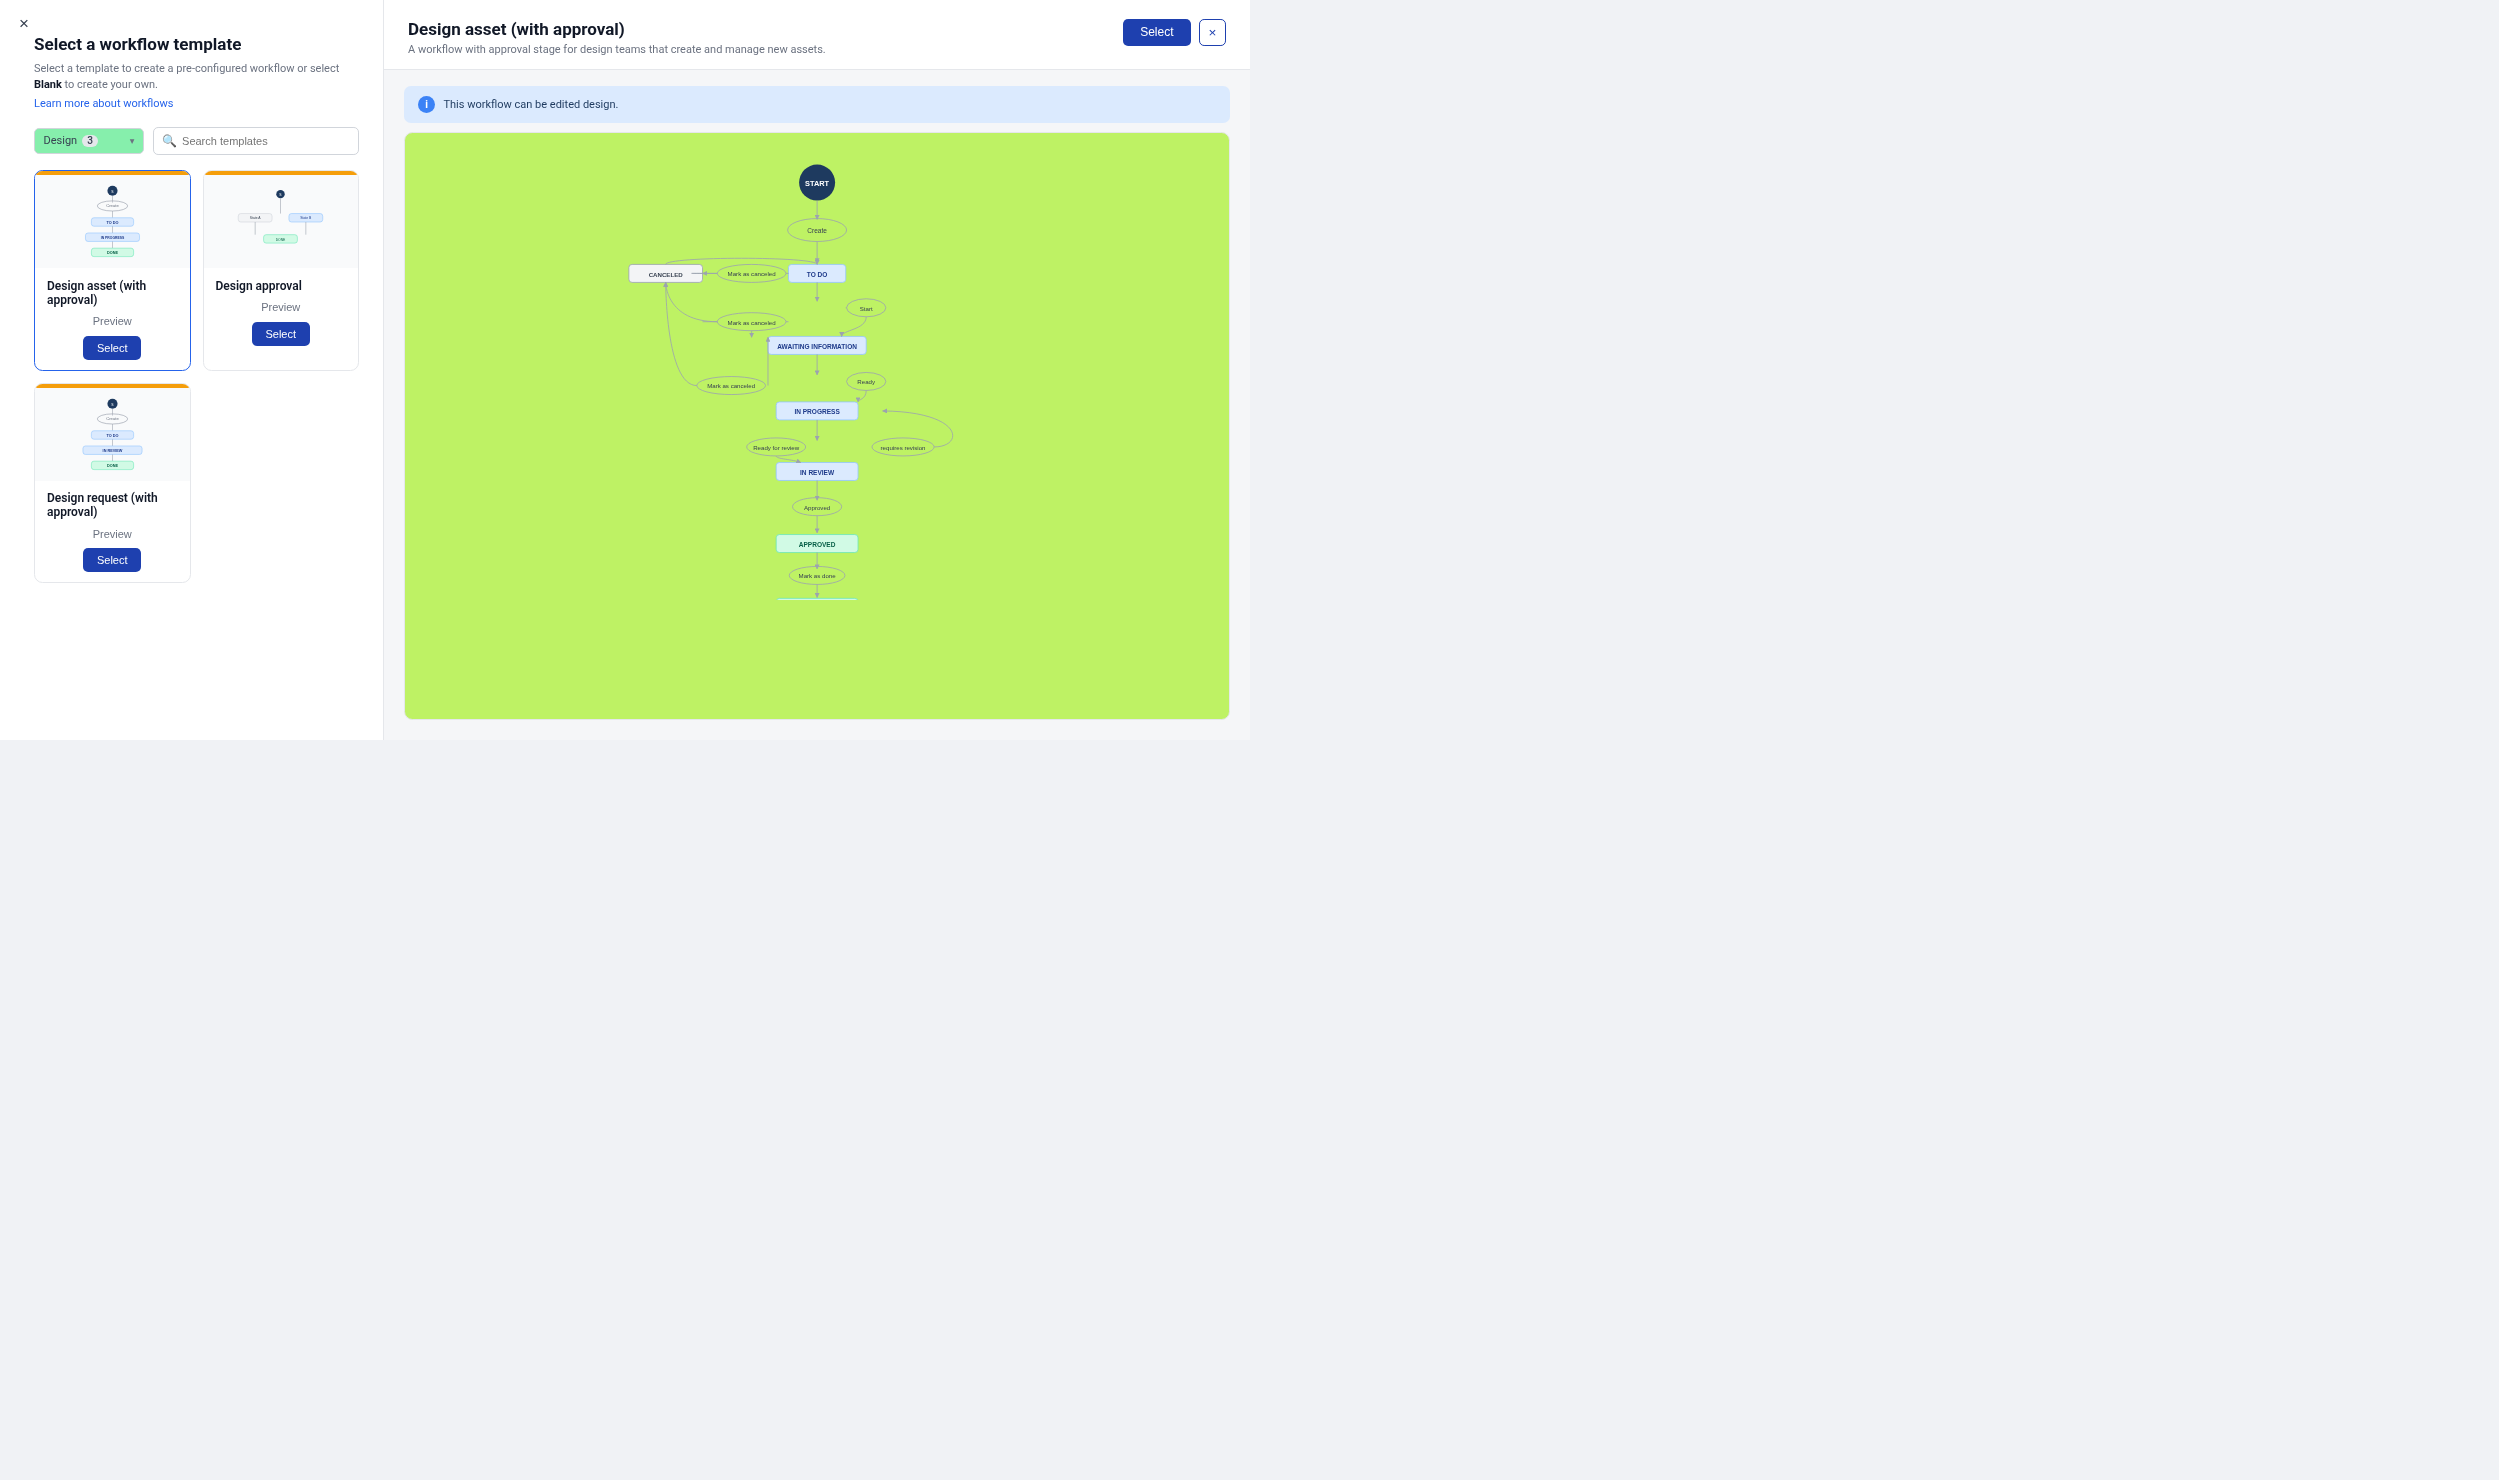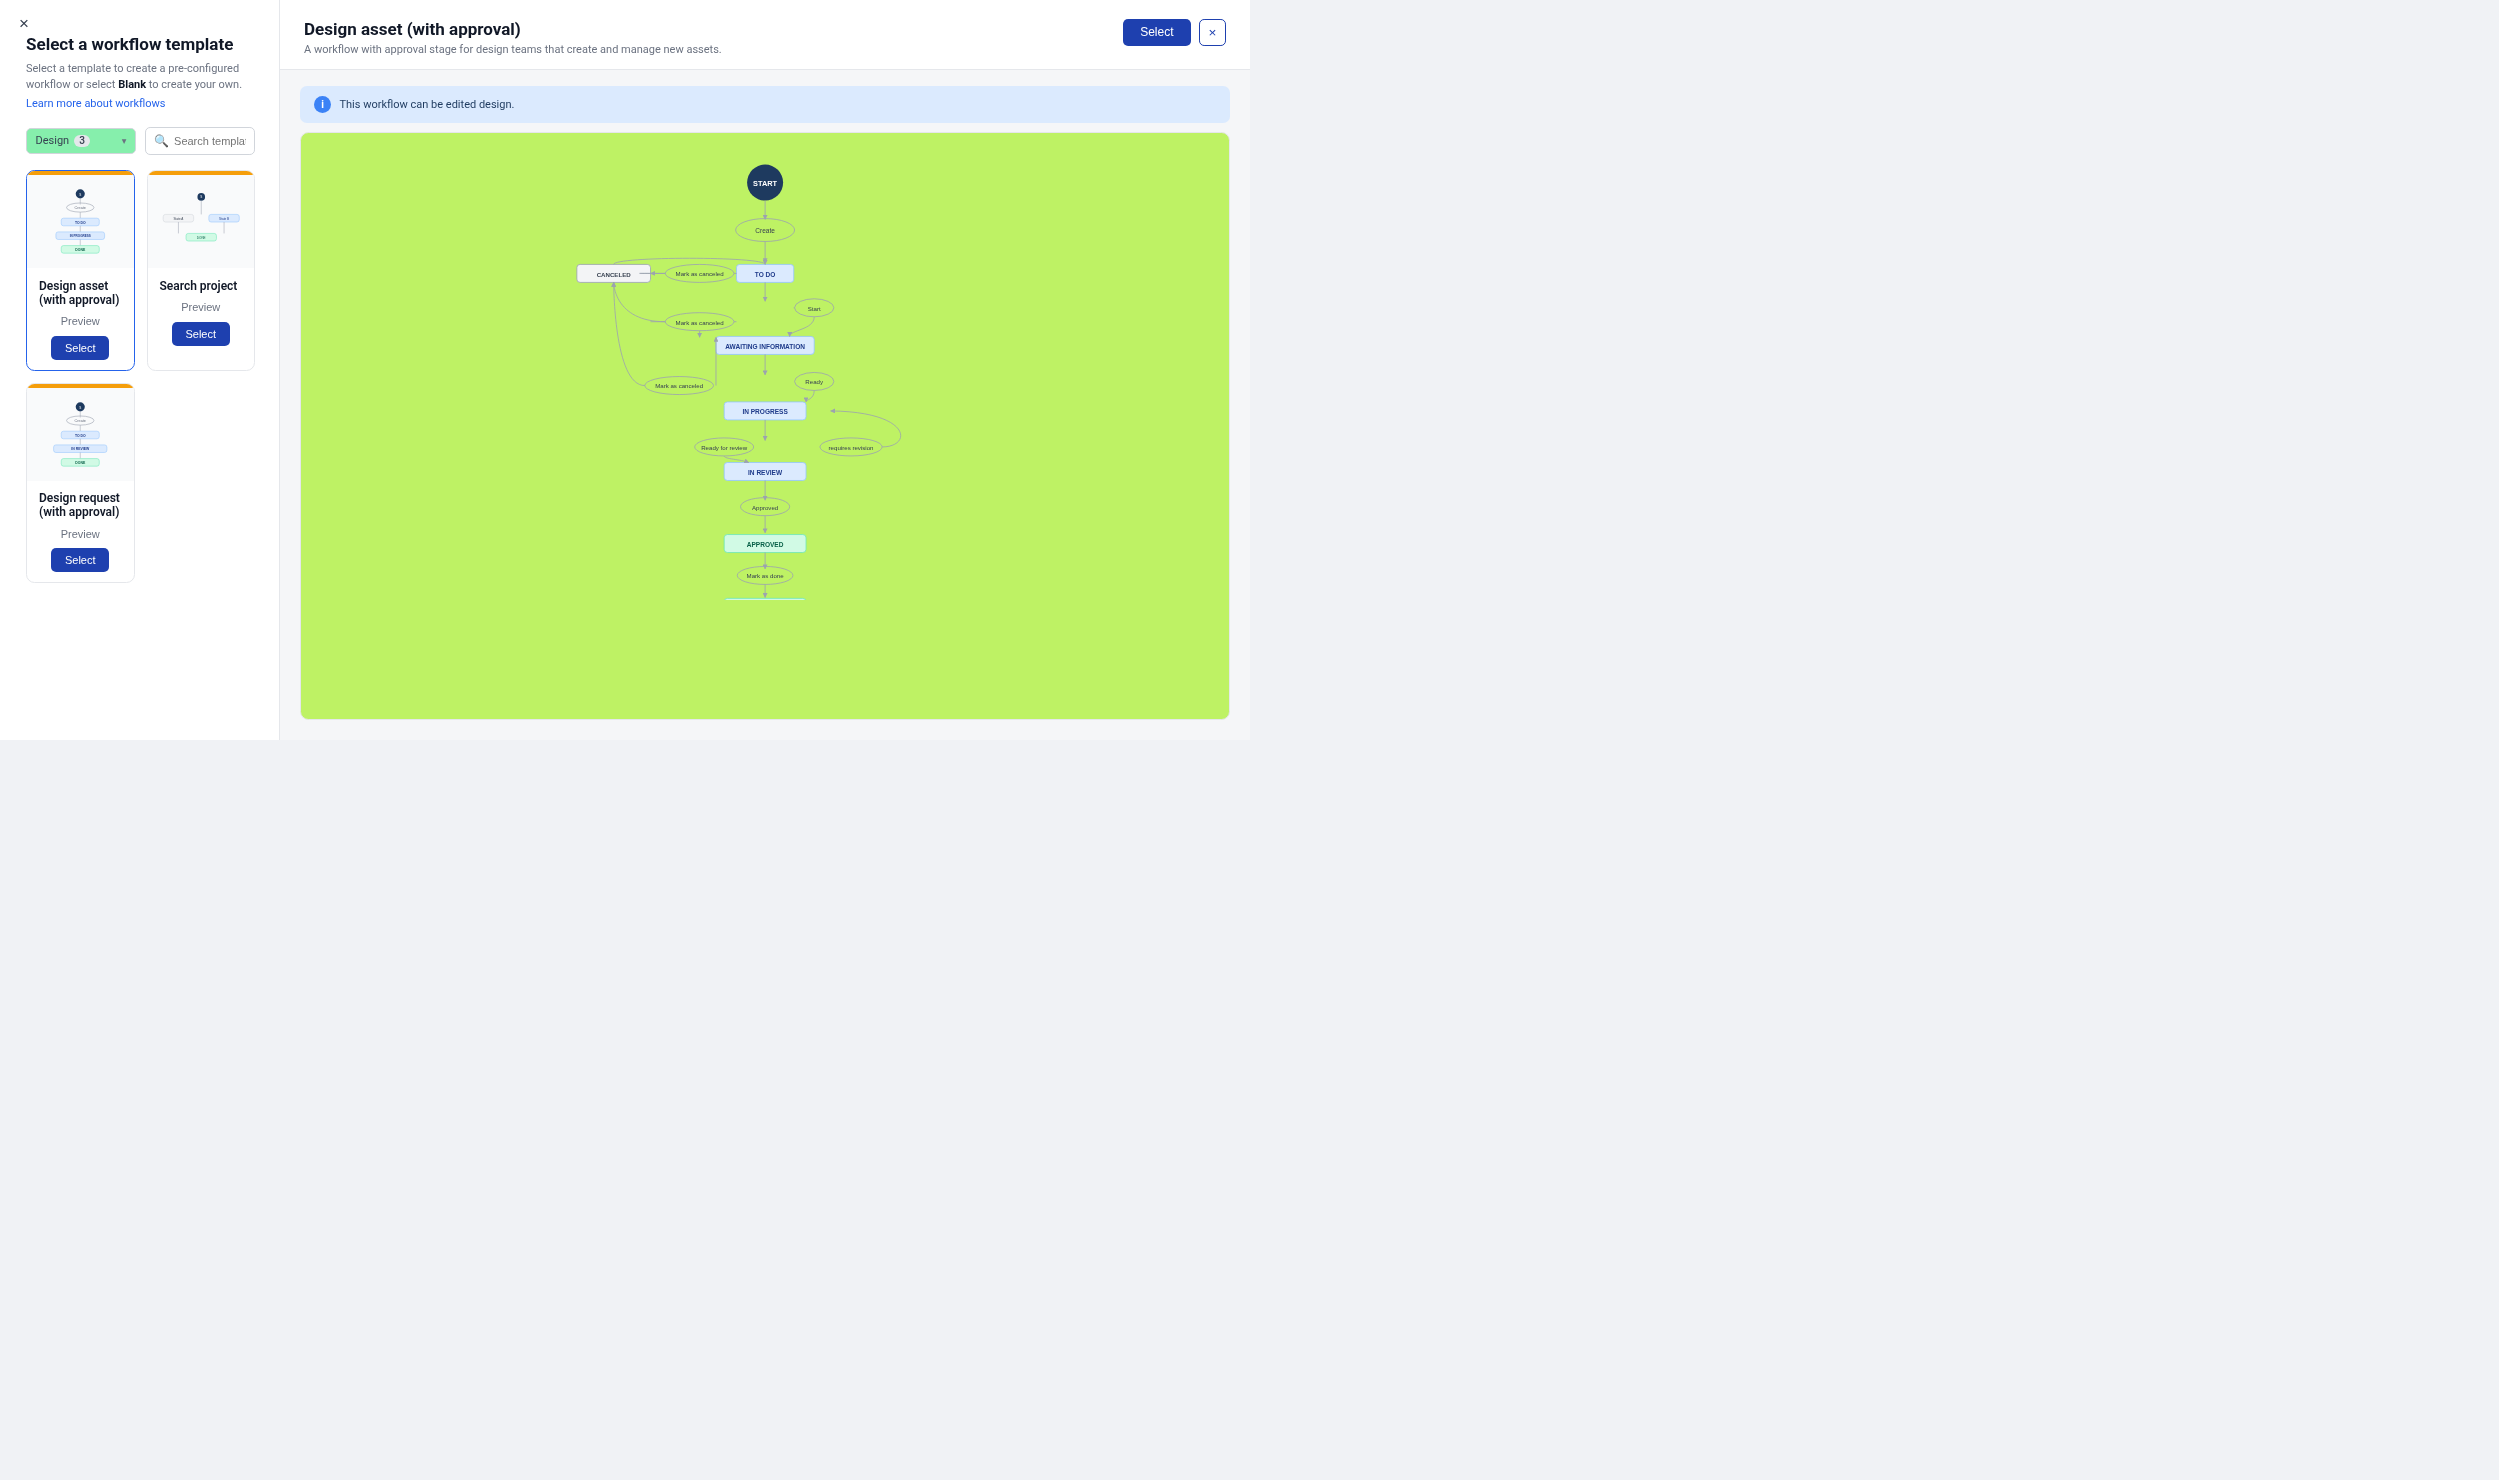--- a/index.html
+++ b/index.html
@@ -14,22 +14,22 @@
     }
     .modal {
       display: flex;
       width: 100%;
       height: 100%;
       background: #fff;
       position: relative;
     }
     
     .left-panel {
-      width: 280px;
-      padding: 27px 24px 17px 26px;
+      width: 384px;
+      padding: 27px 24px 17px 34px;
       border-right: 0.8px solid #e5e7eb;
       overflow-y: auto;
       flex-shrink: 0;
     }
     .close-btn-left {
       position: absolute;
       top: 12px;
       left: 12px;
       background: none;
       border: none;
@@ -357,21 +357,21 @@
             <text x="40" y="42" text-anchor="middle" fill="#374151" font-size="4" font-family="sans-serif">State A</text>
             <rect x="80" y="35" width="40" height="10" rx="3" fill="#dbeafe" stroke="#93c5fd" stroke-width="0.7"></rect>
             <text x="100" y="42" text-anchor="middle" fill="#1e3a8a" font-size="4" font-family="sans-serif">State B</text>
             <line x1="40" y1="45" x2="40" y2="60" stroke="#9ca3af" stroke-width="0.7"></line>
             <line x1="100" y1="45" x2="100" y2="60" stroke="#9ca3af" stroke-width="0.7"></line>
             <rect x="50" y="60" width="40" height="10" rx="3" fill="#d1fae5" stroke="#6ee7b7" stroke-width="0.7"></rect>
             <text x="70" y="67" text-anchor="middle" fill="#065f46" font-size="4" font-family="sans-serif">DONE</text>
           </svg>
         </div>
         <div class="card-body">
-          <div class="card-title">Search project</div>
+          <div class="card-title">Design approval</div>
           <div class="card-actions">
             <button class="preview-link">Preview</button>
             <button class="select-btn">Select</button>
           </div>
         </div>
       </div>
 
       <div class="template-card">
         <div class="card-top-bar"></div>
         <div class="card-preview">

